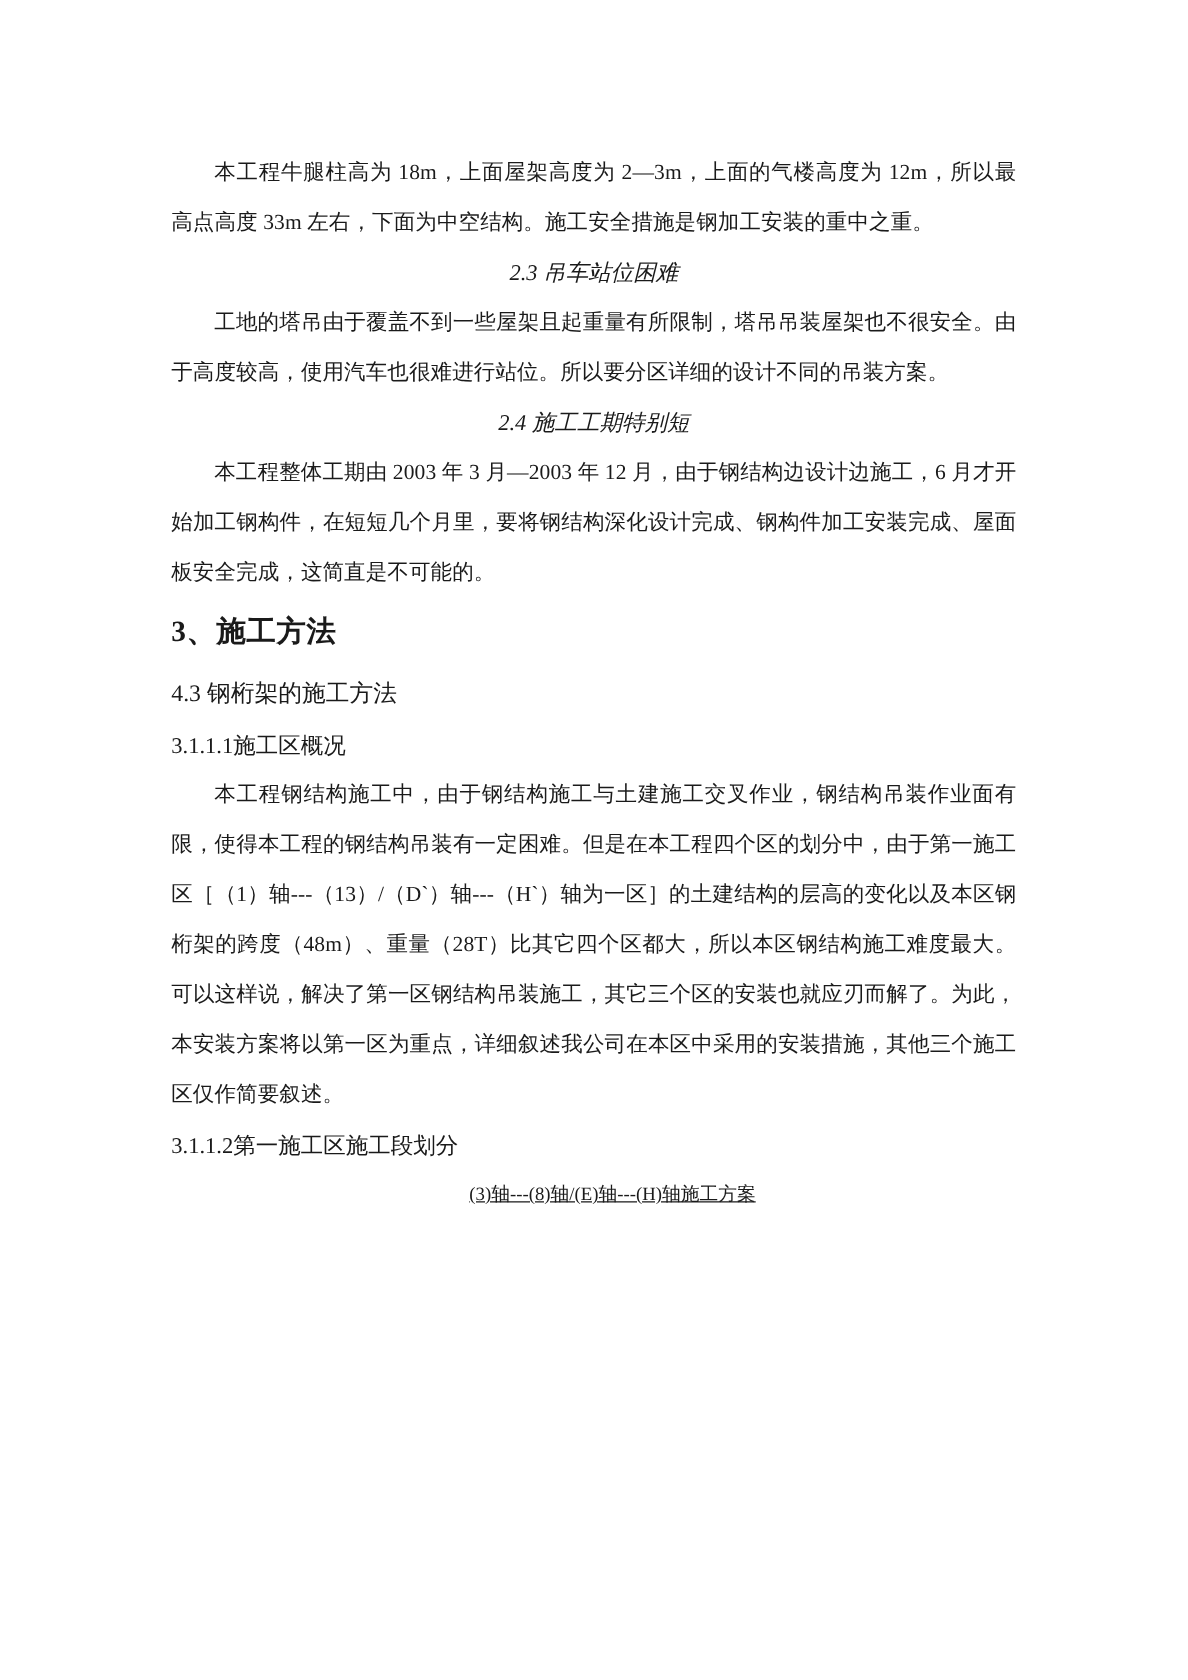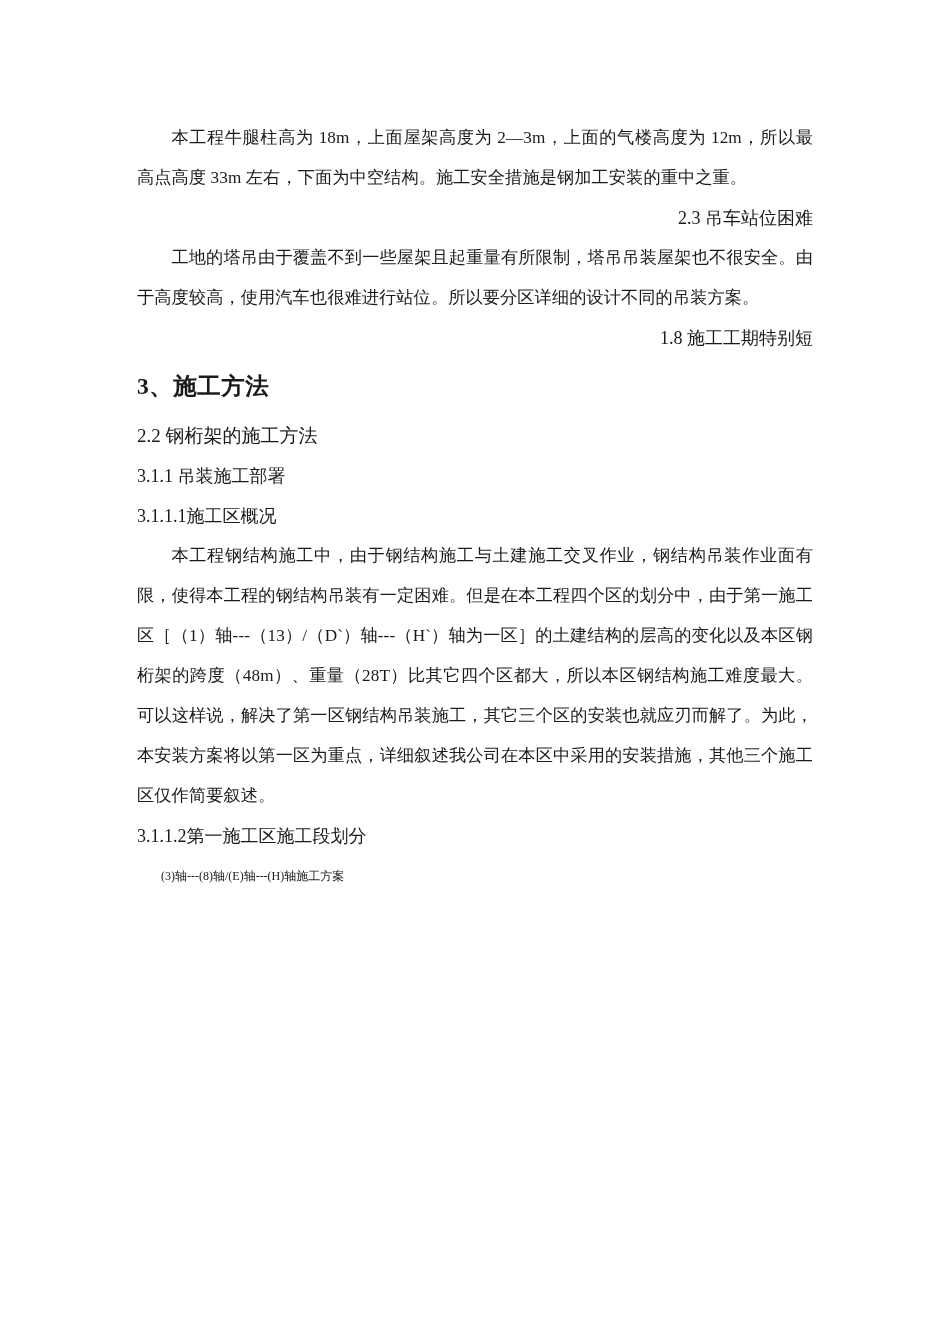--- a/index.html
+++ b/index.html
@@ -36,22 +36,23 @@
     margin: 0;
     letter-spacing: 0.1px;
   }
 
   
   .h-num {
     font-size: 18px;
     line-height: 40px;
     margin: 0;
     text-indent: 0;
-    text-align: right;
+    text-align: center;
     white-space: nowrap;
+    font-style: italic;
   }
 
   
   .h-main {
     font-size: 23.5px;
     font-weight: bold;
     line-height: 40px;
     margin: 8px 0 10px 0;
     text-indent: 0;
     text-align: left;
@@ -71,47 +72,48 @@
   .h-sub2 {
     font-size: 18px;
     line-height: 40px;
     margin: 0;
     text-indent: 0;
     text-align: left;
   }
 
   
   .sub-line {
-    font-size: 12px;
+    font-size: 15px;
     line-height: 40px;
     margin: 0;
     text-indent: 2em;
-    text-align: left;
+    text-align: center;
+    text-decoration: underline;
   }
 </style>
 </head>
 <body>
 
 <div class="page">
   <div class="body-col">
 
     <p class="para">本工程牛腿柱高为 18m，上面屋架高度为 2—3m，上面的气楼高度为 12m，所以最高点高度 33m 左右，下面为中空结构。施工安全措施是钢加工安装的重中之重。</p>
 
     <p class="h-num">2.3  吊车站位困难</p>
 
     <p class="para">工地的塔吊由于覆盖不到一些屋架且起重量有所限制，塔吊吊装屋架也不很安全。由于高度较高，使用汽车也很难进行站位。所以要分区详细的设计不同的吊装方案。</p>
 
-    <p class="h-num">1.8  施工工期特别短</p>
+    <p class="h-num">2.4  施工工期特别短</p>
 
+    <p class="para">本工程整体工期由 2003 年 3 月—2003 年 12 月，由于钢结构边设计边施工，6 月才开始加工钢构件，在短短几个月里，要将钢结构深化设计完成、钢构件加工安装完成、屋面板安全完成，这简直是不可能的。</p>
 
     <h1 class="h-main">3、施工方法</h1>
 
-    <p class="h-sub">2.2  钢桁架的施工方法</p>
+    <p class="h-sub">4.3  钢桁架的施工方法</p>
 
-    <p class="h-sub2">3.1.1  吊装施工部署</p>
 
     <p class="h-sub2">3.1.1.1施工区概况</p>
 
     <p class="para">本工程钢结构施工中，由于钢结构施工与土建施工交叉作业，钢结构吊装作业面有限，使得本工程的钢结构吊装有一定困难。但是在本工程四个区的划分中，由于第一施工区［（1）轴---（13）/（D`）轴---（H`）轴为一区］的土建结构的层高的变化以及本区钢桁架的跨度（48m）、重量（28T）比其它四个区都大，所以本区钢结构施工难度最大。可以这样说，解决了第一区钢结构吊装施工，其它三个区的安装也就应刃而解了。为此，本安装方案将以第一区为重点，详细叙述我公司在本区中采用的安装措施，其他三个施工区仅作简要叙述。</p>
 
     <p class="h-sub2">3.1.1.2第一施工区施工段划分</p>
 
 
     <p class="sub-line">(3)轴---(8)轴/(E)轴---(H)轴施工方案</p>
 

